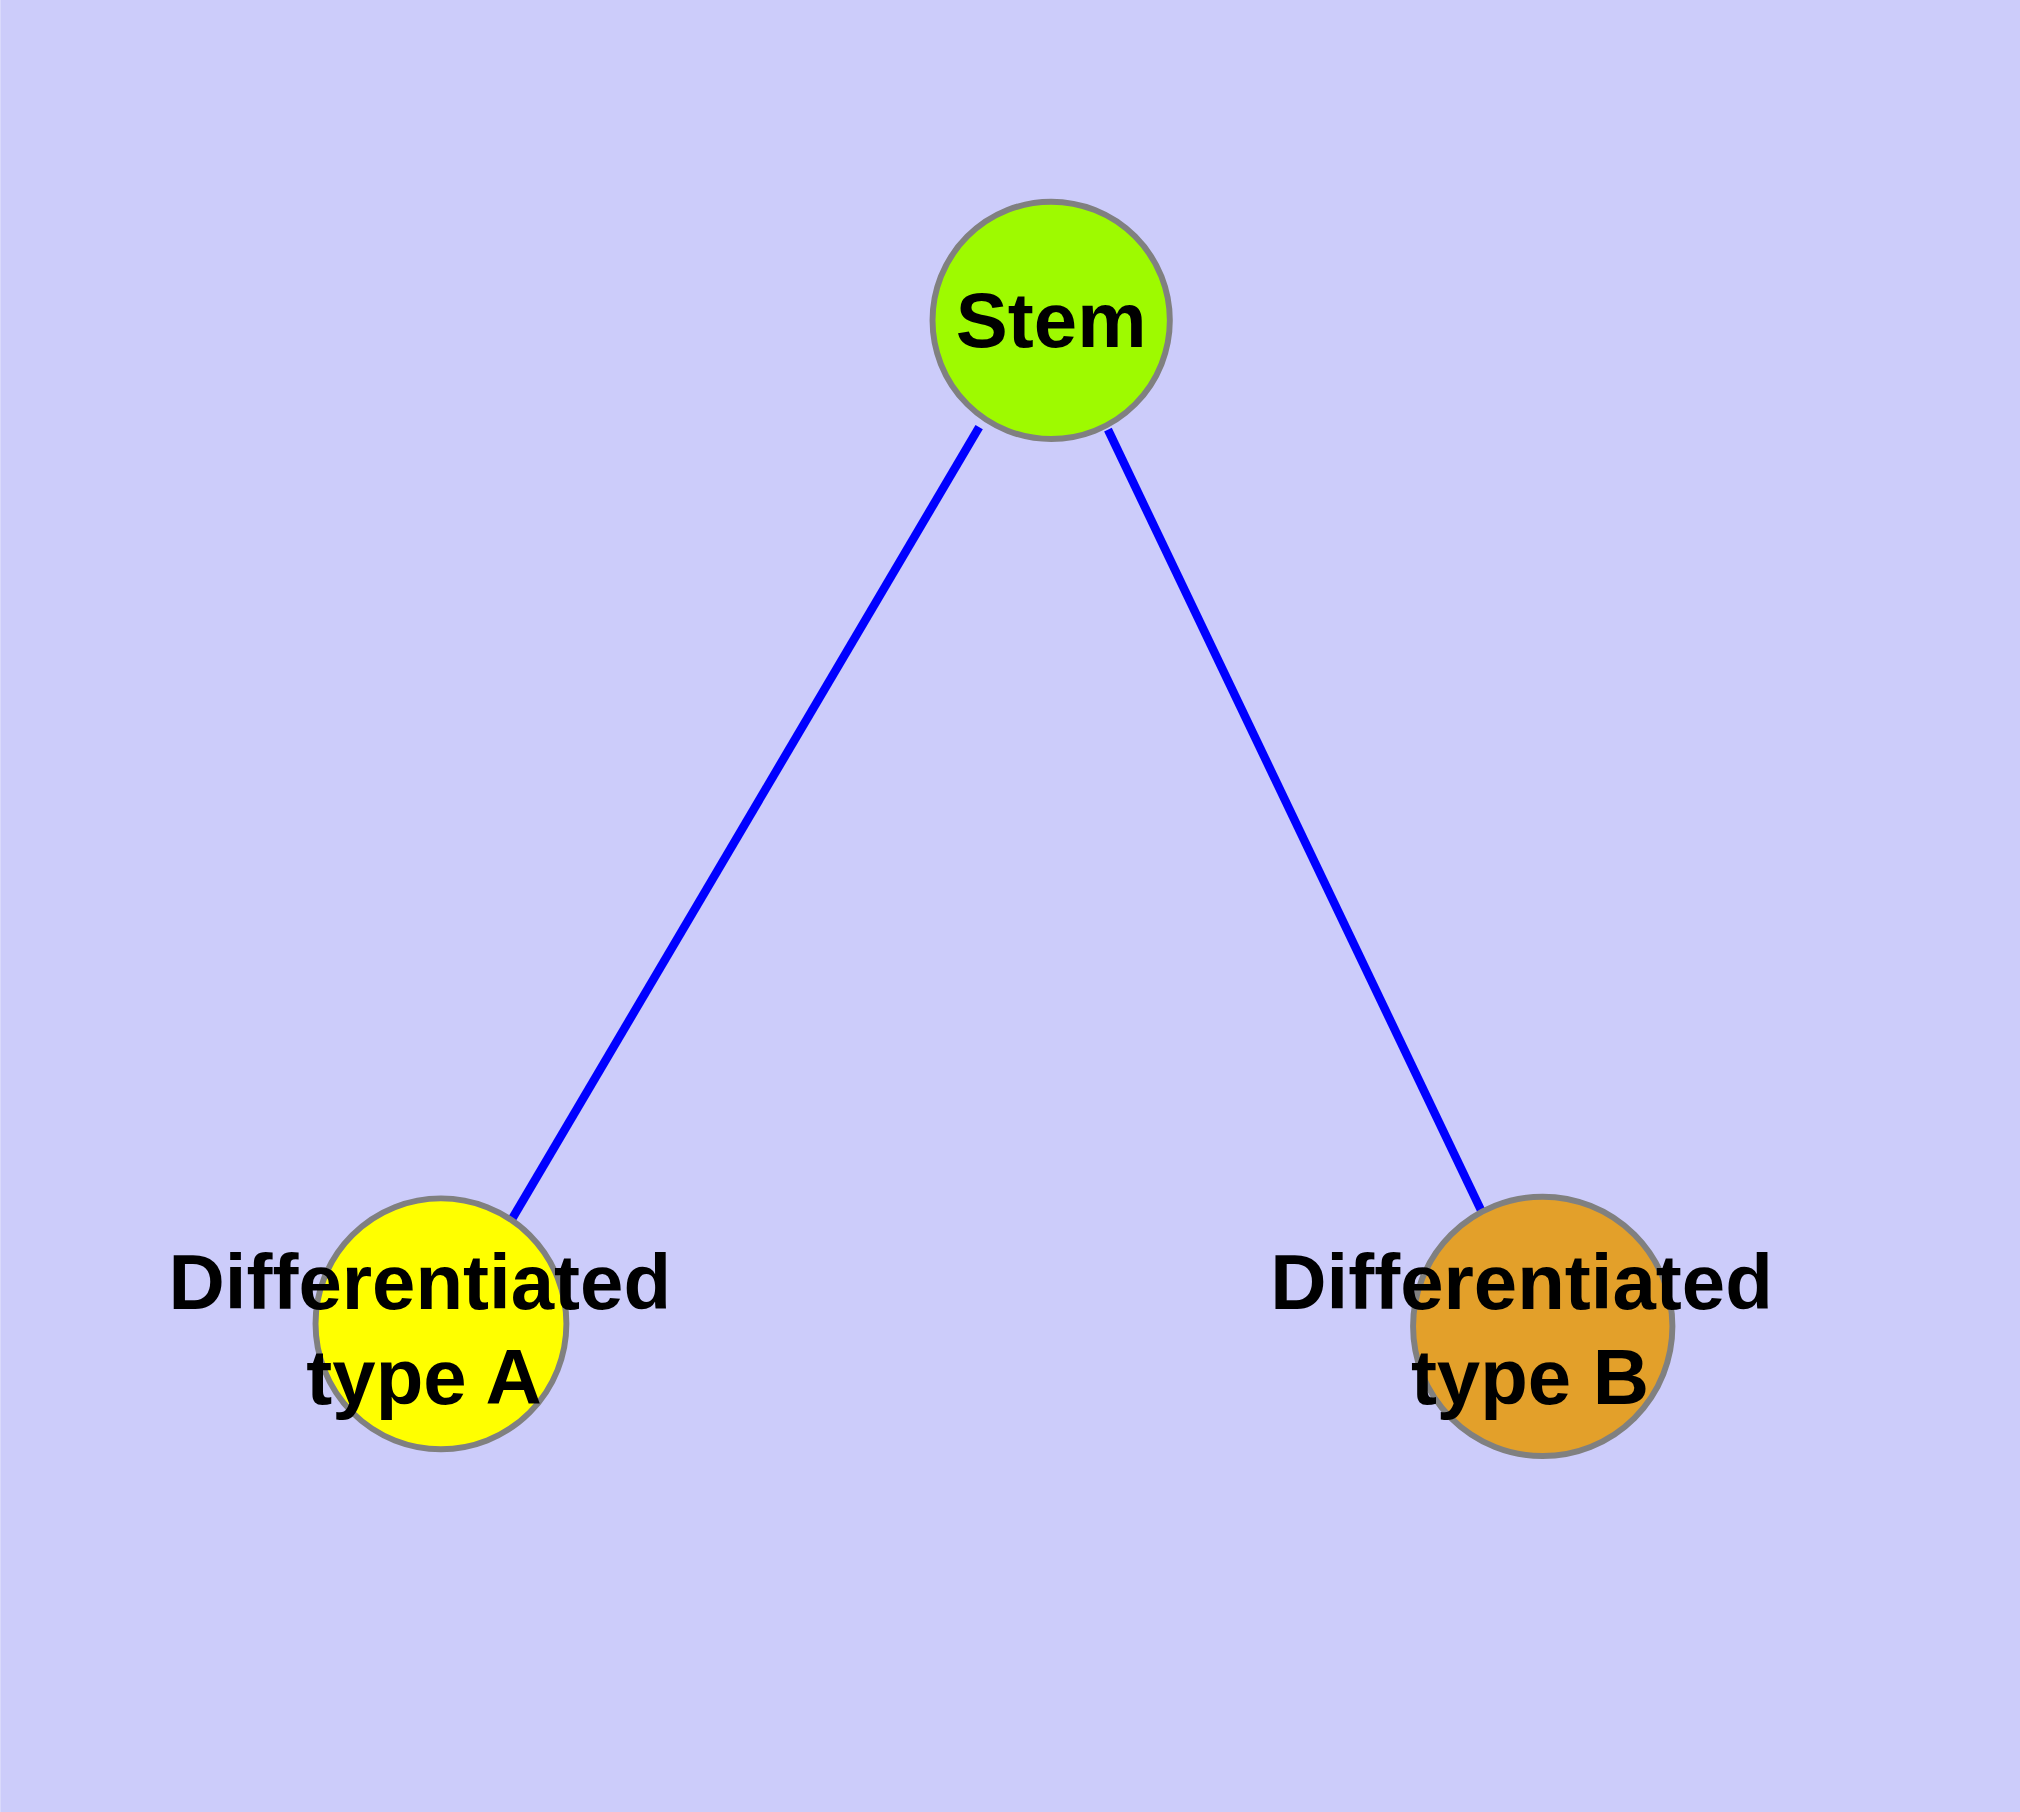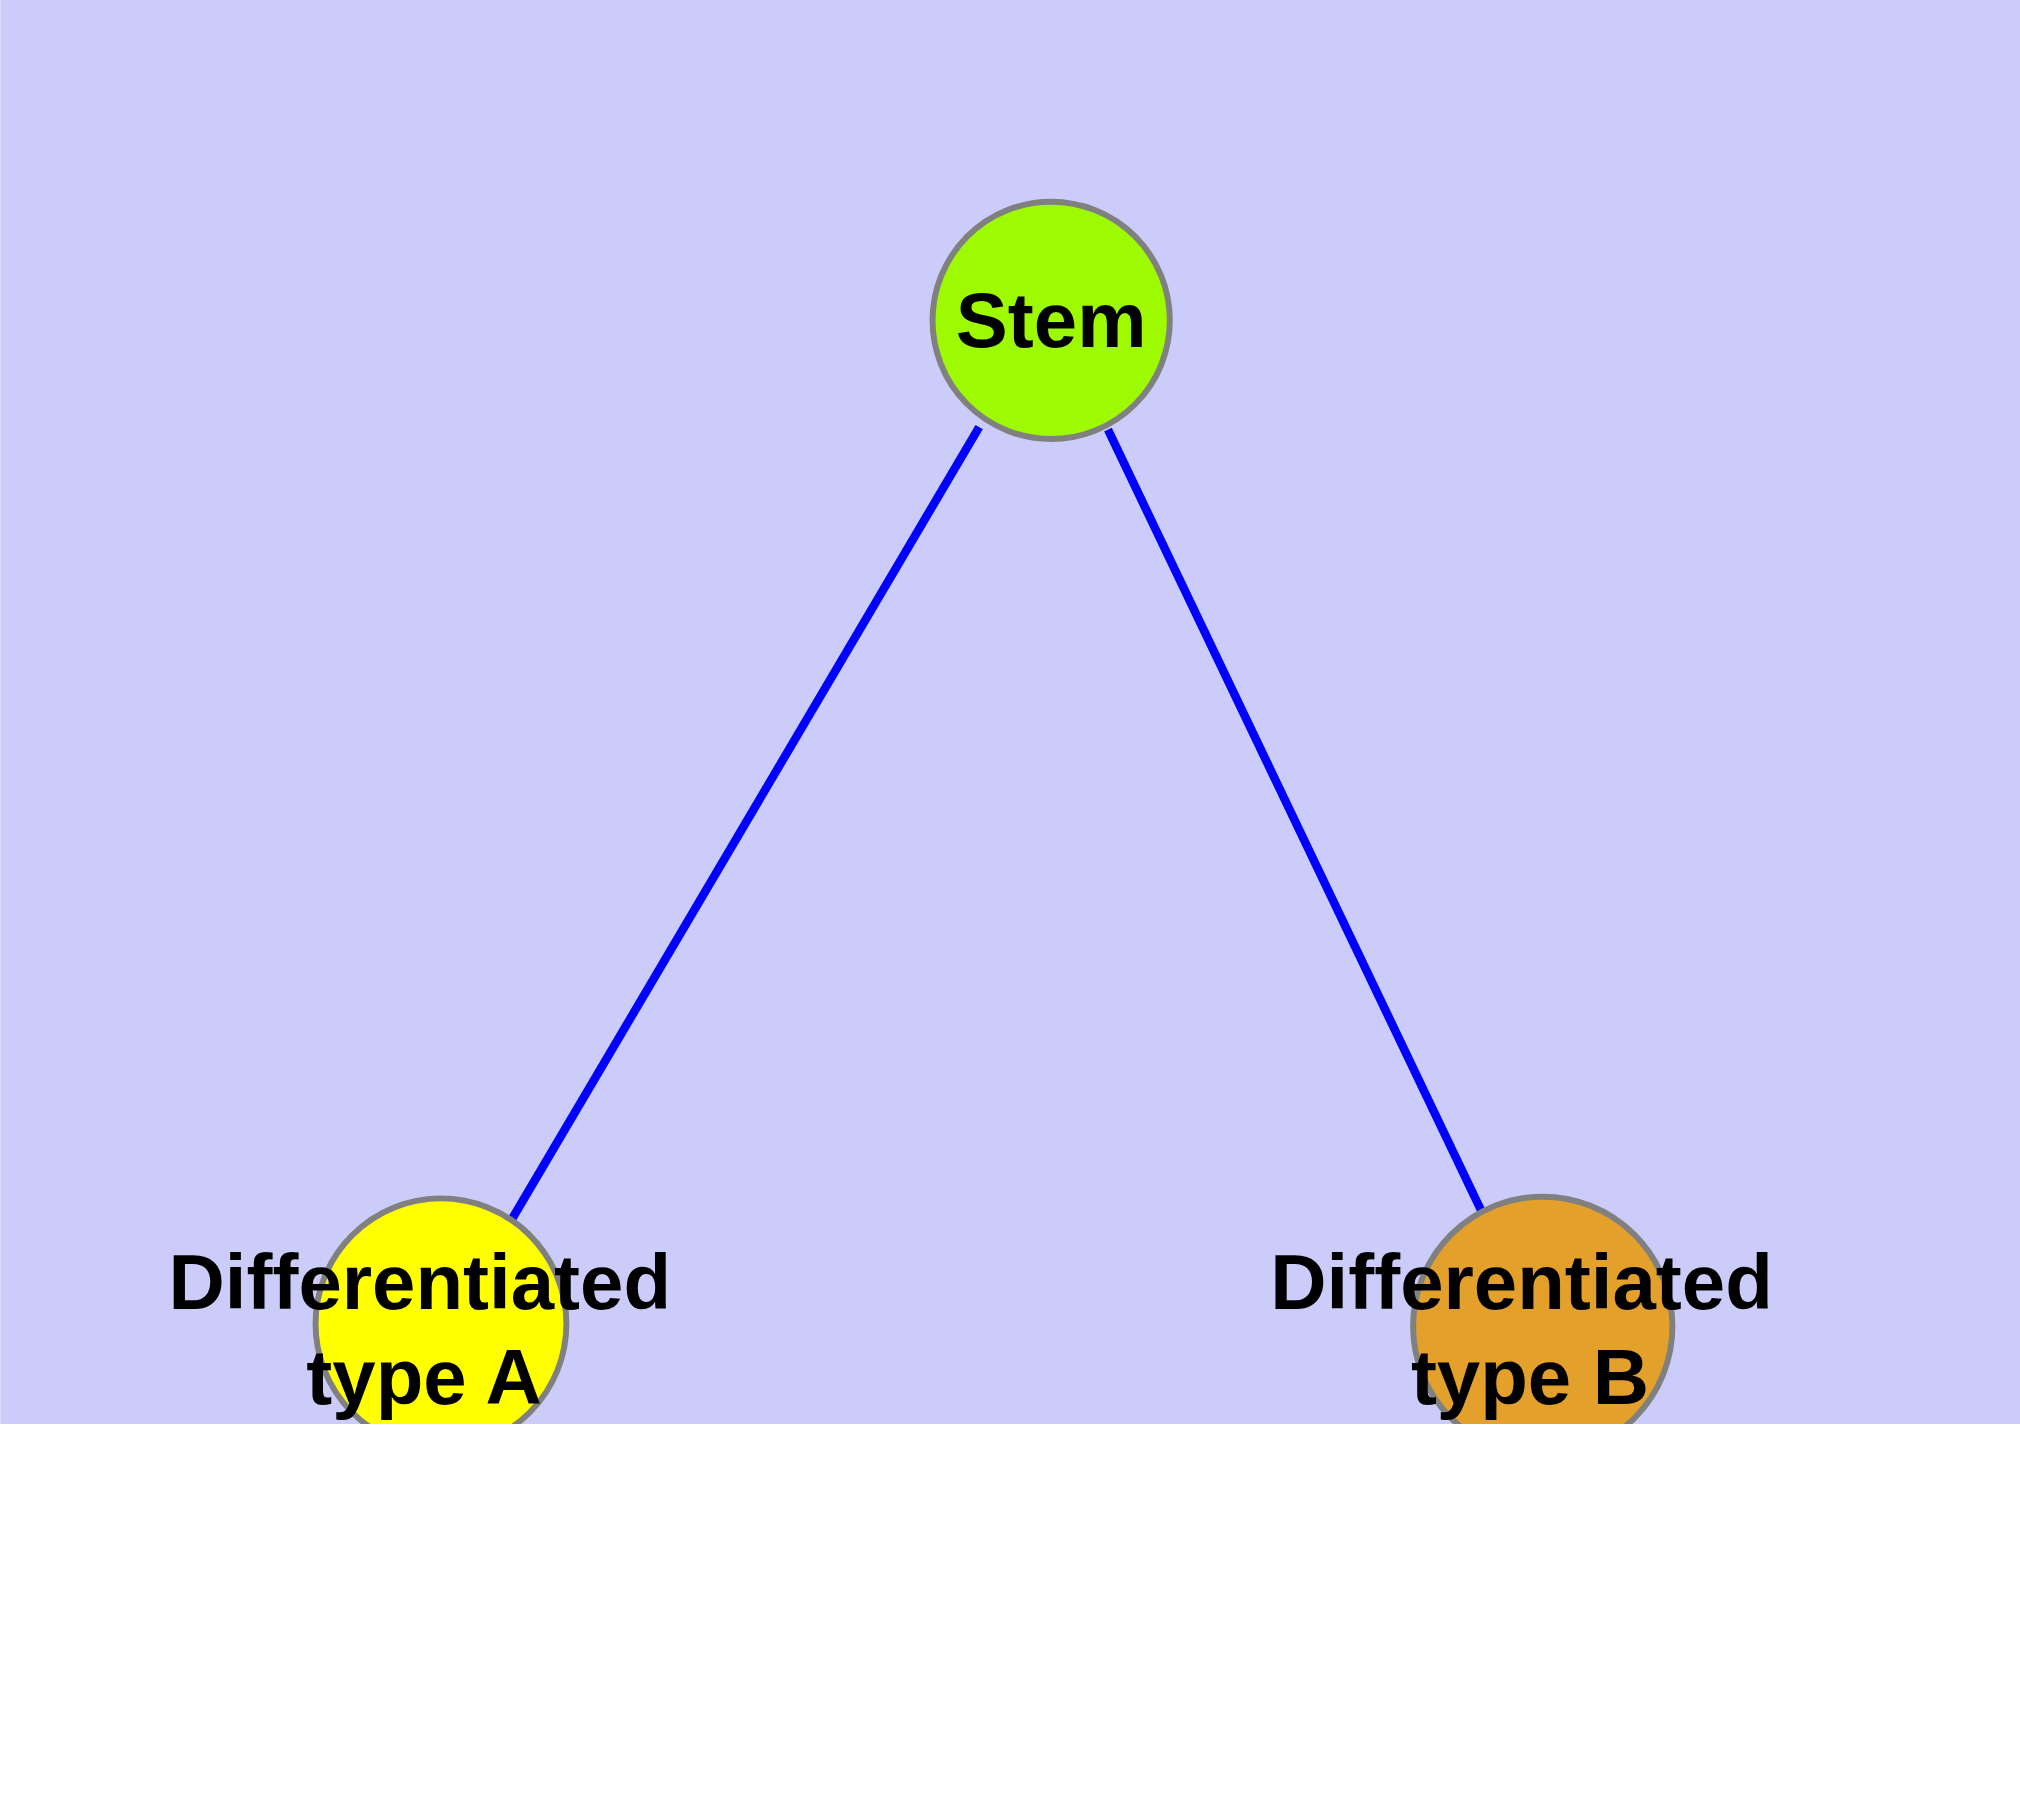--- a/index.html
+++ b/index.html
@@ -3,21 +3,21 @@
 <meta charset="utf-8">
 <style>
   html, body {
     margin: 0;
     padding: 0;
     background: #ffffff;
   }
   #canvas-root {
     position: relative;
     width: 2021px;
-    height: 1424px;
+    height: 1812px;
     overflow: hidden;
     font-family: "Liberation Sans", sans-serif;
   }
   #graph-svg {
     display: block;
     width: 2021px;
     height: 1812px;
   }
   .node-label {
     font-family: "Liberation Sans", sans-serif;

